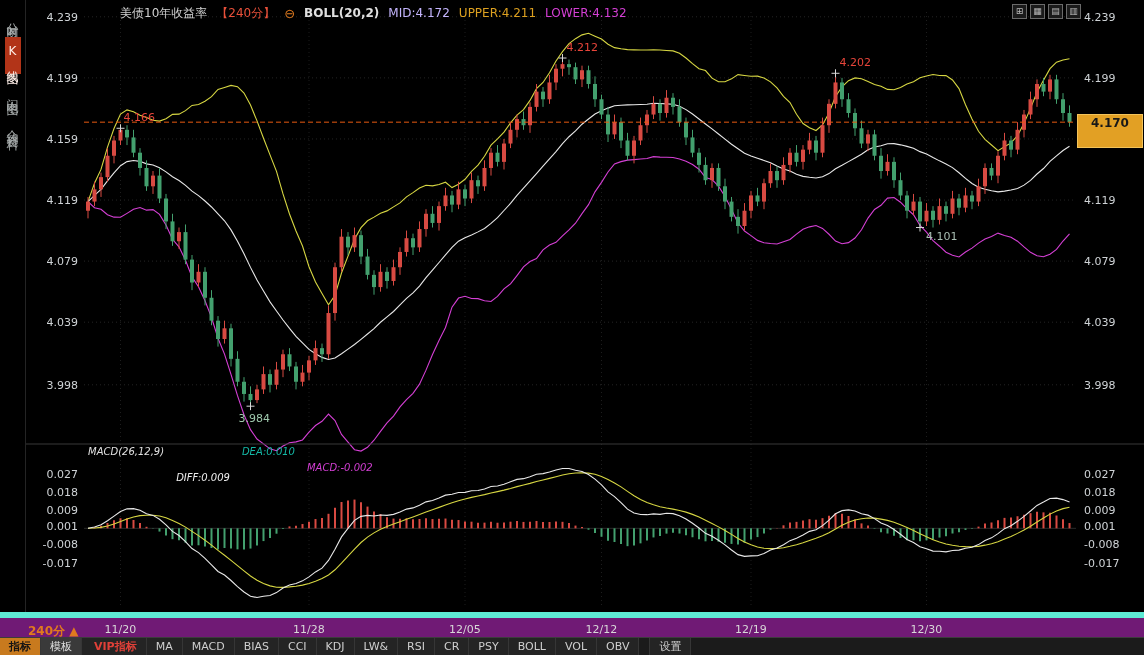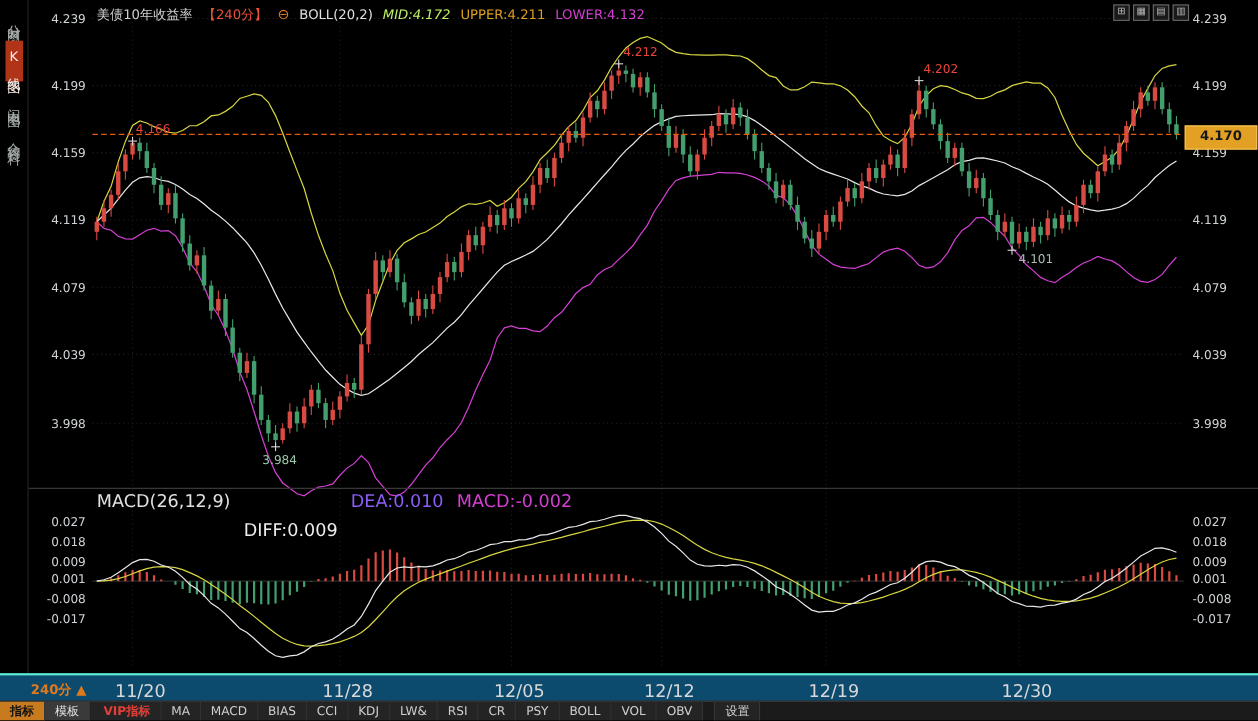--- a/index.html
+++ b/index.html
@@ -10,51 +10,51 @@
   
   #sidebar{position:absolute;left:0;top:0;width:26px;height:612px;border-right:1px solid #242424;
     display:flex;flex-direction:column;align-items:center;padding-top:6px;box-sizing:border-box;}
   .side-tab{writing-mode:vertical-rl;text-orientation:upright;font-size:12px;color:#a8adad;
     letter-spacing:3px;padding:7px 2px;margin-bottom:8px;cursor:pointer;line-height:1;}
   .side-tab.active{background:#b23418;color:#ffefe8;}
 
   
   #chart-header{position:absolute;left:88px;top:5px;height:16px;display:flex;align-items:center;
     gap:9px;font-size:12px;white-space:nowrap;z-index:4;}
-  .t-title{color:#d0d0d0;}
+  .t-title{color:#d0d0d0;margin-left:32px;}
   .t-tf{color:#e8503a;}
   .t-collapse{color:#e07a1e;font-size:13px;cursor:pointer;}
-  .t-boll{color:#e0e0e0;}
-  .t-mid{color:#bef264;font-style:italic;}
+  .t-boll{color:#e0e0e0;font-weight:bold;}
+  .t-mid{color:#c4b5fd;}
   .t-upper{color:#dca020;}
   .t-lower{color:#d43fd4;}
 
   
   #win-icons{position:absolute;left:1012px;top:4px;display:flex;gap:3px;z-index:4;}
   .wicon{width:13px;height:13px;border:1px solid #6a6a6a;background:#1a1a1a;color:#b8b8b8;
     font-size:9px;line-height:12px;text-align:center;cursor:pointer;}
 
   
   #macd-header{position:absolute;left:88px;top:446px;height:14px;display:flex;gap:12px;
-    font-size:16px;white-space:nowrap;z-index:4;}
+    font-size:10px;white-space:nowrap;z-index:4;font-style:italic;}
   .m-label{color:#e0e0e0;}
   .m-diff{color:#eeeeee;margin-top:26px;}
-  .m-dea{color:#8b5cf6;}
-  .m-macd{color:#d43fd4;}
-
-  
-  #price-badge{position:absolute;left:1077px;top:114px;width:66px;height:22px;background:#e2a024;
+  .m-dea{color:#14b8a6;}
+  .m-macd{color:#d43fd4;margin-top:16px;}
+
+  
+  #price-badge{position:absolute;left:1077px;top:114px;width:66px;height:34px;background:#e2a024;
     color:#181818;font-size:12px;font-weight:bold;text-align:center;line-height:17px;z-index:5;
     border:1px solid #f3c35a;box-sizing:border-box;}
 
   
-  #xaxis-row{position:absolute;left:0;top:612px;width:1144px;height:27px;border-top:2px solid #5eead4;
-    background:#0c4a6e;box-sizing:border-box;z-index:2;}
+  #xaxis-row{position:absolute;left:0;top:612px;width:1144px;height:27px;border-top:6px solid #5eead4;
+    background:#701a75;box-sizing:border-box;z-index:2;}
   #timeframe{position:absolute;left:28px;top:5px;color:#e07a1e;font-size:12px;font-weight:bold;}
-  .x-date{position:absolute;top:5px;color:#d8d8d8;font-size:16px;}
+  .x-date{position:absolute;top:5px;color:#d8d8d8;font-size:11px;}
 
   
   #watermark{position:absolute;right:12px;top:592px;font-family:"DejaVu Serif","Liberation Serif",serif;
     font-size:31px;color:#d6d6d6;letter-spacing:1px;z-index:6;}
 
   
   #toolbar{position:absolute;left:0;bottom:0;width:1144px;height:18px;background:#1b1b1b;
     border-top:1px solid #3c3c3c;display:flex;align-items:stretch;font-size:11px;box-sizing:border-box;z-index:7;}
   .tb-tab{padding:0 9px;line-height:17px;color:#cfcfcf;background:#242424;border-right:1px solid #363636;
     cursor:pointer;white-space:nowrap;}

